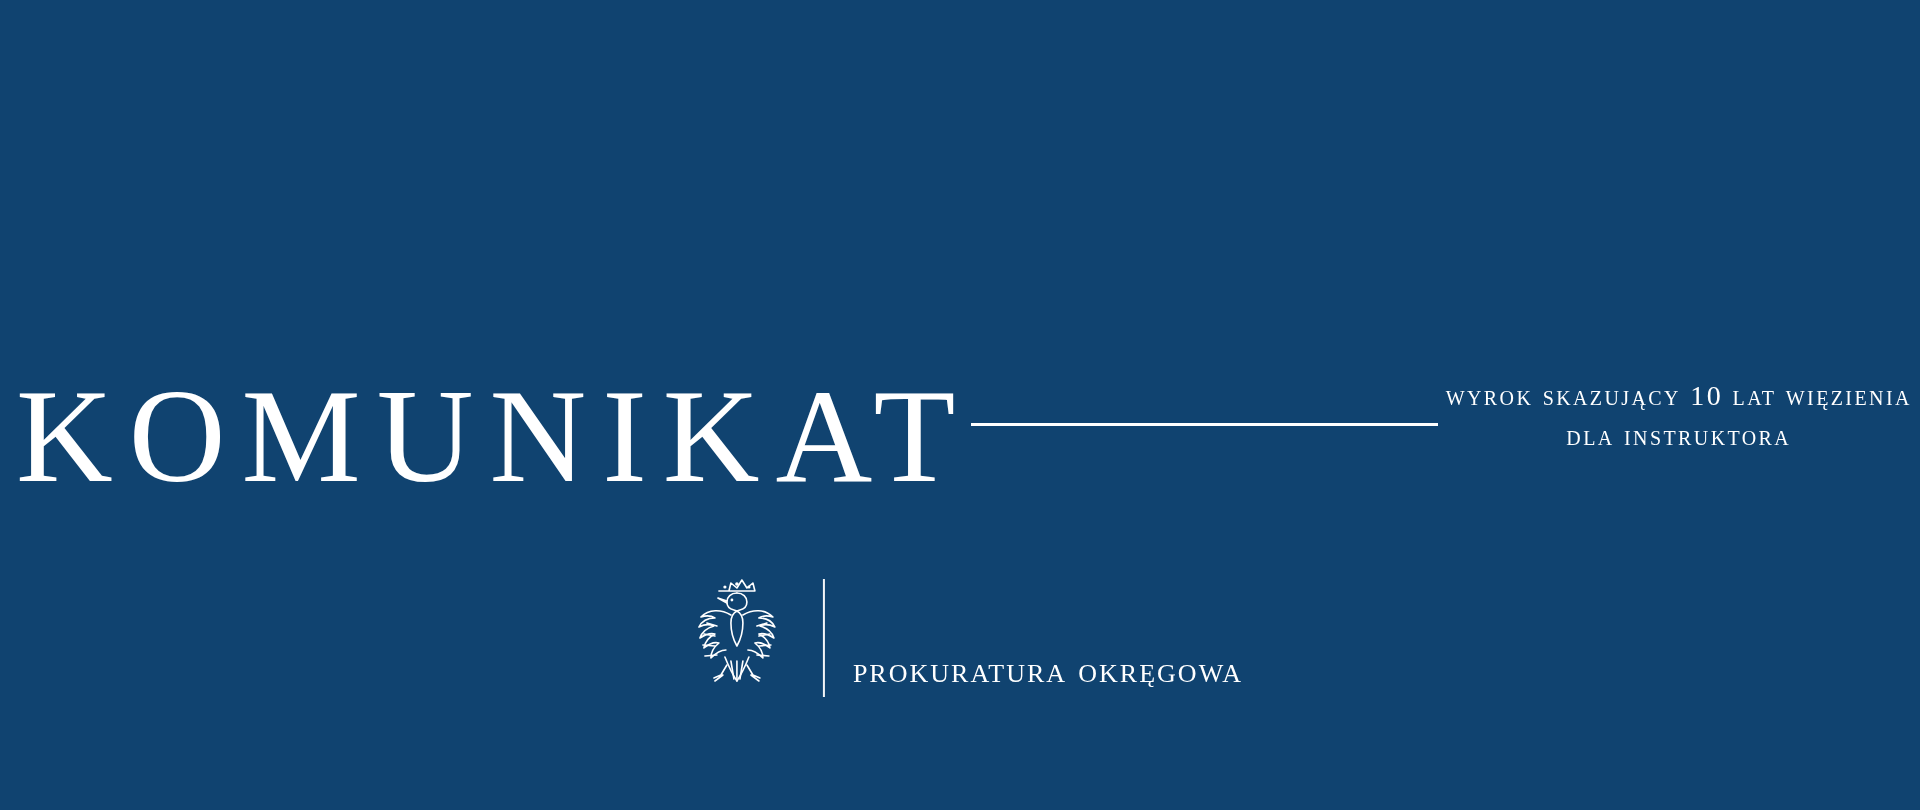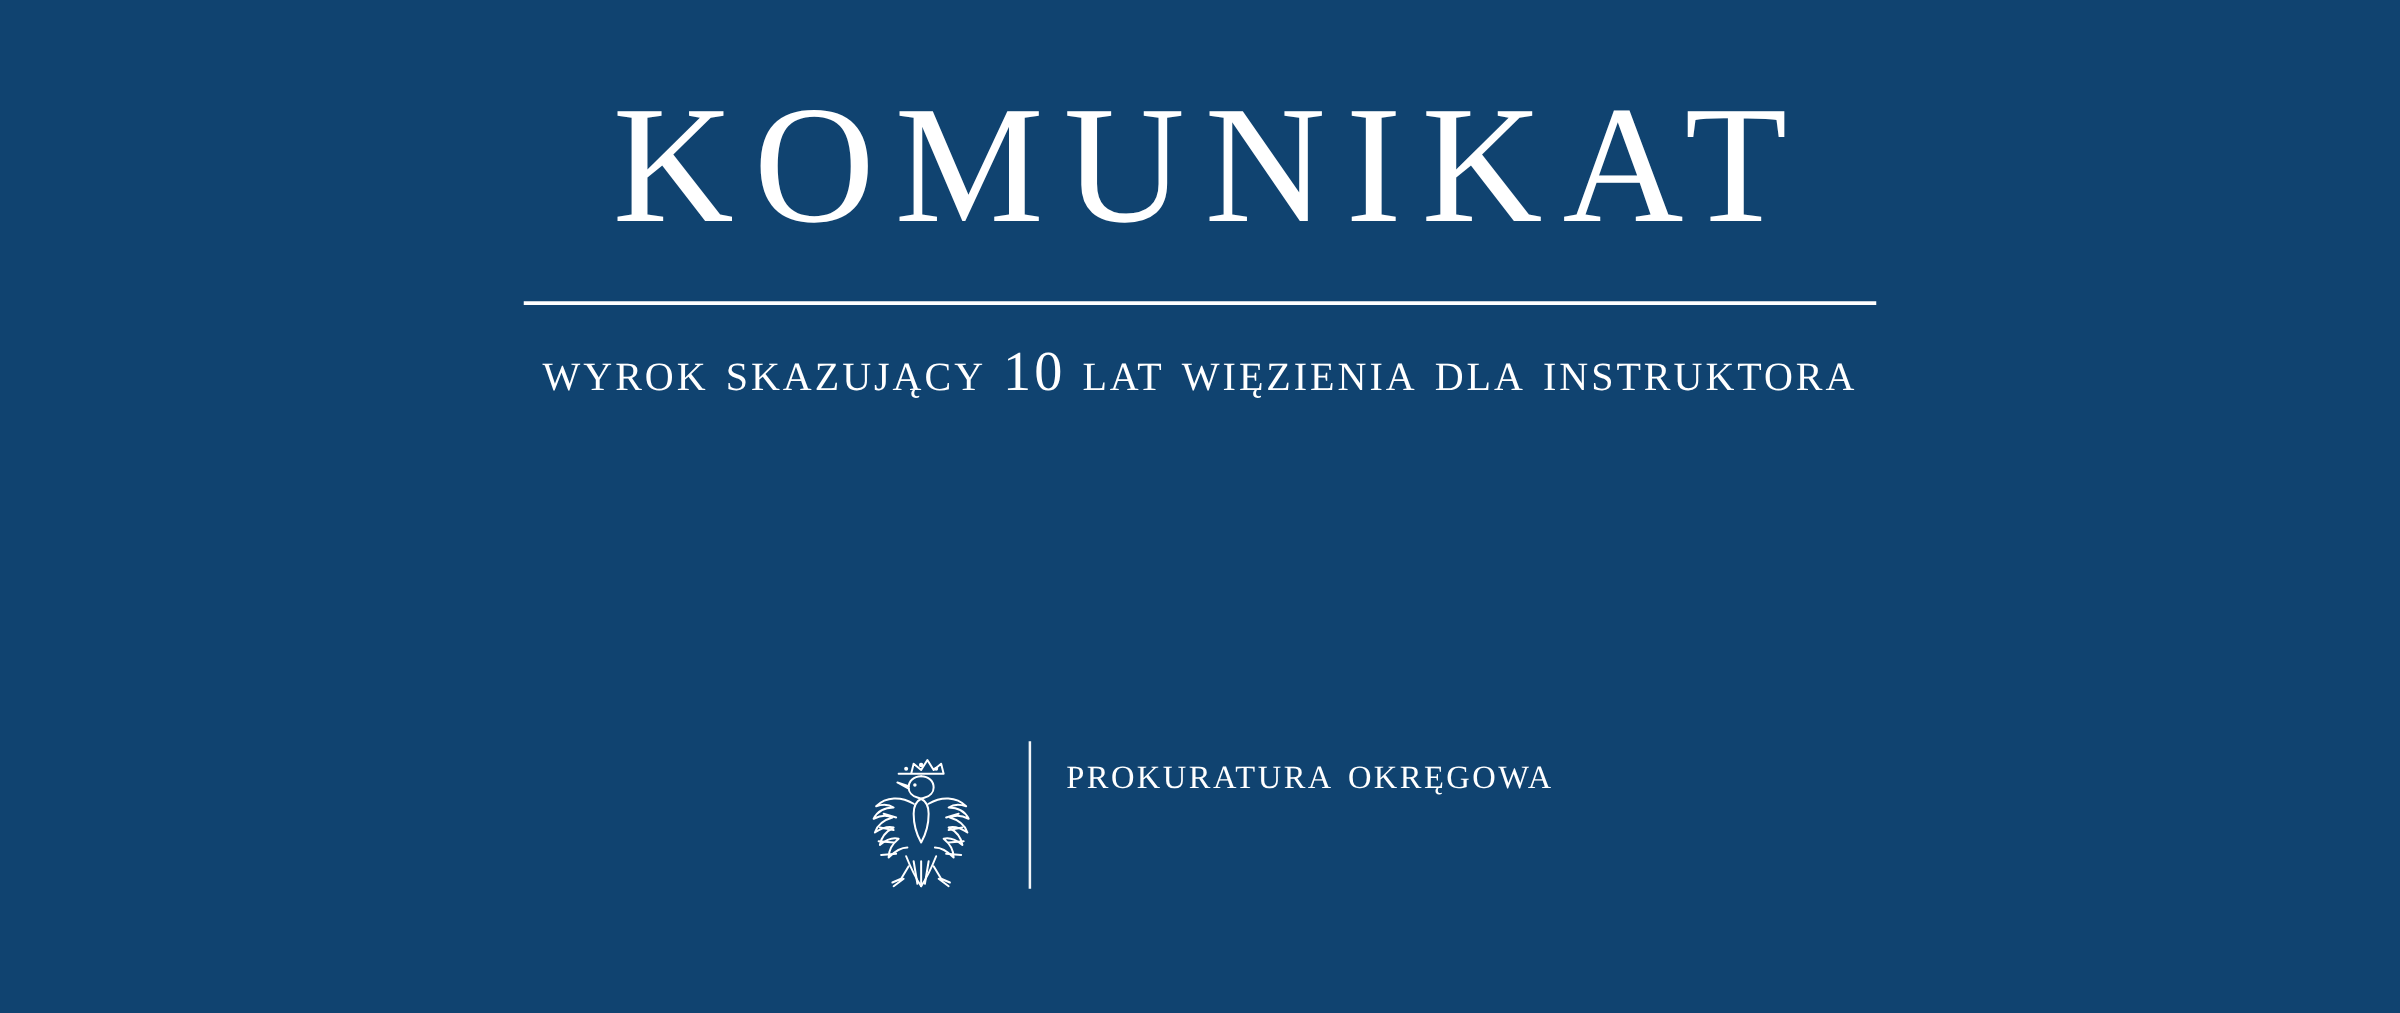--- a/index.html
+++ b/index.html
@@ -13,21 +13,20 @@
     overflow: hidden;
     font-family: "Liberation Serif", serif;
   }
   .banner {
     position: relative;
     width: 1920px;
     height: 810px;
     background: #104370;
     box-sizing: border-box;
     display: flex;
-    flex-direction: column;
     align-items: center;
   }
   .headline {
     margin-top: 62px;
     color: #ffffff;
     font-family: "Liberation Serif", serif;
     font-weight: 400;
     font-size: 134px;
     line-height: 1.05;
     letter-spacing: 16px;
@@ -39,37 +38,37 @@
     width: 1082px;
     height: 3px;
     background: #ffffff;
   }
   .subtitle {
     margin-top: 22px;
     width: 1120px;
     text-align: center;
     color: #ffffff;
     font-family: "Liberation Serif", serif;
-    font-size: 45px;
+    font-size: 28px;
     line-height: 1.42;
     letter-spacing: 2.4px;
     font-variant: small-caps;
     text-transform: lowercase;
   }
   .subtitle .line {
     display: block;
   }
   .footer {
     position: absolute;
     left: 50%;
     transform: translateX(-50%);
-    top: 593px;
+    top: 565px;
     display: flex;
     flex-direction: row;
-    align-items: flex-start;
+    align-items: flex-end;
   }
   .emblem {
     width: 120px;
     height: 132px;
     display: block;
   }
   .divider {
     width: 2px;
     height: 118px;
     background: #ffffff;

